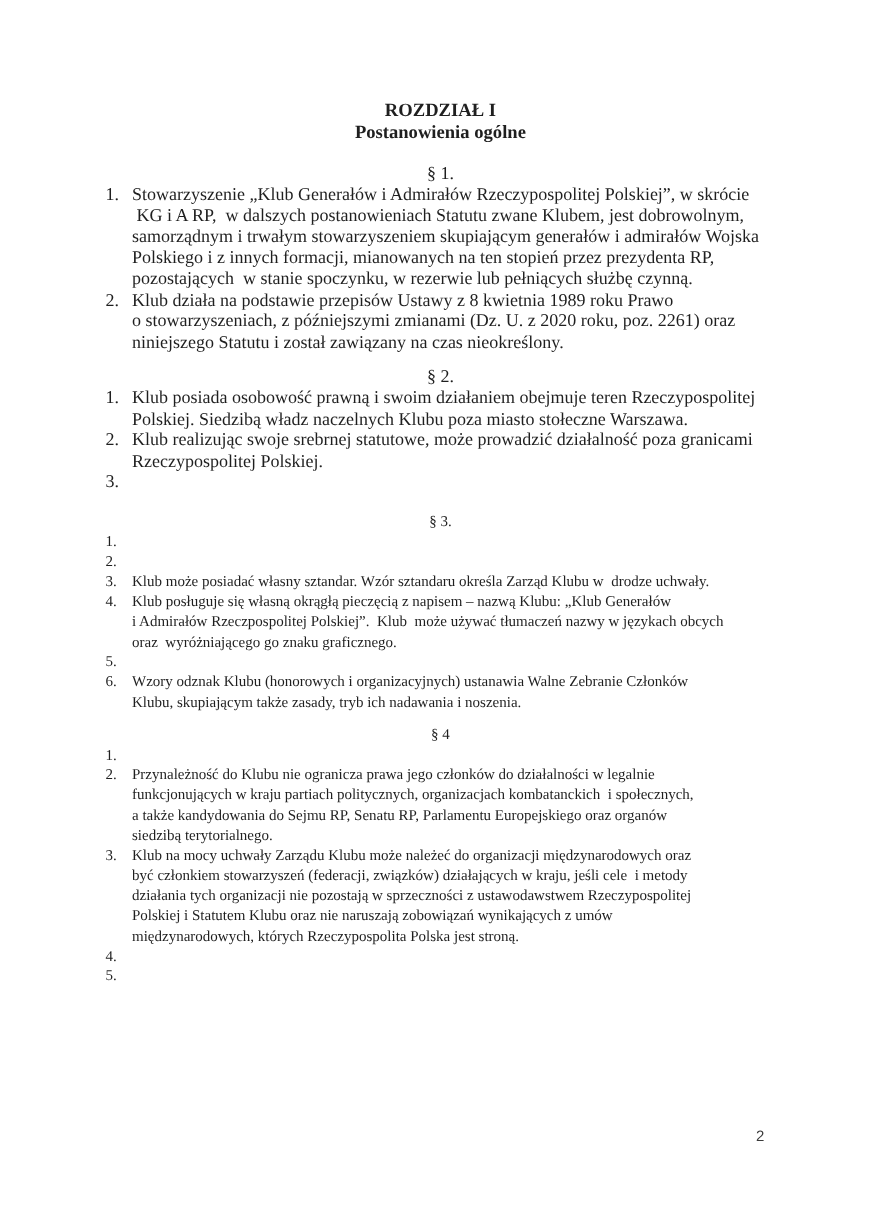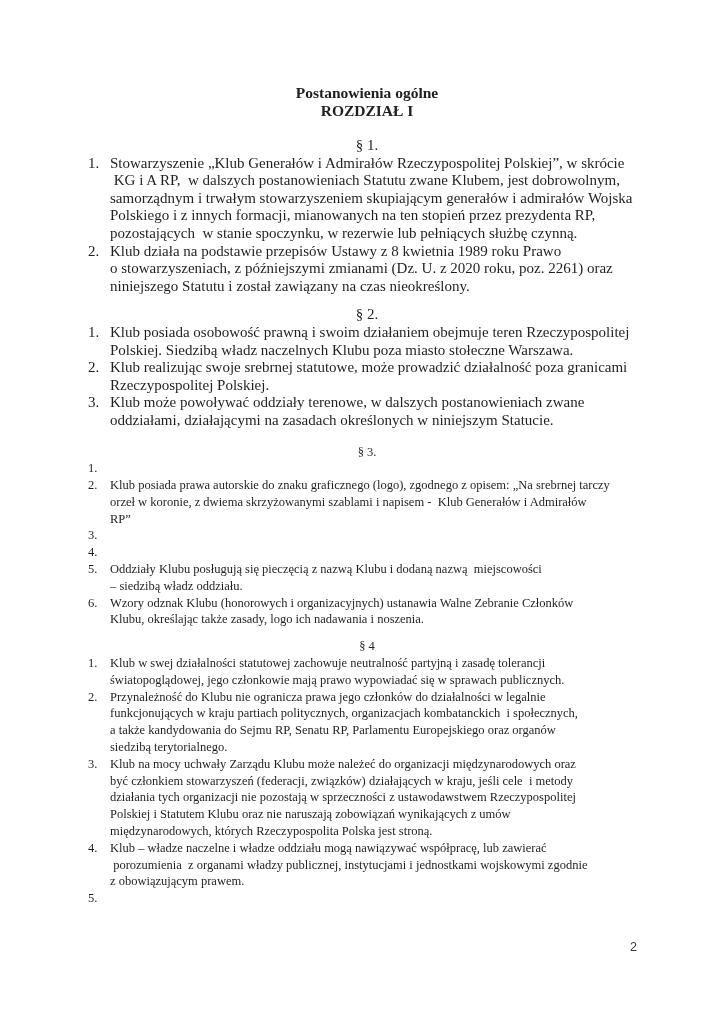--- a/index.html
+++ b/index.html
@@ -39,22 +39,22 @@
     font-size: 12.5px;
     color: #3a3a3a;
   }
 </style>
 </head>
 <body>
 
 <div class="page">
 
   <header class="doc-header">
+    <div>ROZDZIAŁ I</div>
     <div>Postanowienia ogólne</div>
-    <div>ROZDZIAŁ I</div>
   </header>
 
   <section class="sec large" id="sec1">
     <div class="sec-heading">§ 1.</div>
     <div class="item">
       <span class="num">1.</span>
       <div class="txt">Stowarzyszenie „Klub Generałów i Admirałów Rzeczypospolitej Polskiej”, w skrócie
  KG i A RP,  w dalszych postanowieniach Statutu zwane Klubem, jest dobrowolnym,
 samorządnym i trwałym stowarzyszeniem skupiającym generałów i admirałów Wojska
 Polskiego i z innych formacji, mianowanych na ten stopień przez prezydenta RP,
@@ -75,81 +75,73 @@
       <div class="txt">Klub posiada osobowość prawną i swoim działaniem obejmuje teren Rzeczypospolitej
 Polskiej. Siedzibą władz naczelnych Klubu poza miasto stołeczne Warszawa.</div>
     </div>
     <div class="item">
       <span class="num">2.</span>
       <div class="txt">Klub realizując swoje srebrnej statutowe, może prowadzić działalność poza granicami
 Rzeczypospolitej Polskiej.</div>
     </div>
     <div class="item">
       <span class="num">3.</span>
-      <div class="txt">Klub może powoływać oddziały terenowe, w dalszych postanowieniach zwane
-oddziałami, działającymi na zasadach określonych w niniejszym Statucie.</div>
     </div>
   </section>
 
   <section class="sec small" id="sec3">
     <div class="sec-heading">§ 3.</div>
     <div class="item">
       <span class="num">1.</span>
     </div>
     <div class="item">
       <span class="num">2.</span>
-      <div class="txt">Klub posiada prawa autorskie do znaku graficznego (logo), zgodnego z opisem: „Na srebrnej tarczy
-orzeł w koronie, z dwiema skrzyżowanymi szablami i napisem -  Klub Generałów i Admirałów
-RP”</div>
     </div>
     <div class="item">
       <span class="num">3.</span>
+      <div class="txt">Klub może posiadać własny sztandar. Wzór sztandaru określa Zarząd Klubu w  drodze uchwały.</div>
     </div>
     <div class="item">
       <span class="num">4.</span>
+      <div class="txt">Klub posługuje się własną okrągłą pieczęcią z napisem – nazwą Klubu: „Klub Generałów
+i Admirałów Rzeczpospolitej Polskiej”.  Klub  może używać tłumaczeń nazwy w językach obcych
+oraz  wyróżniającego go znaku graficznego.</div>
     </div>
     <div class="item">
       <span class="num">5.</span>
-      <div class="txt">Oddziały Klubu posługują się pieczęcią z nazwą Klubu i dodaną nazwą  miejscowości
-– siedzibą władz oddziału.</div>
     </div>
     <div class="item">
       <span class="num">6.</span>
       <div class="txt">Wzory odznak Klubu (honorowych i organizacyjnych) ustanawia Walne Zebranie Członków
-Klubu, określając także zasady, logo ich nadawania i noszenia.</div>
+Klubu, skupiającym także zasady, tryb ich nadawania i noszenia.</div>
     </div>
   </section>
 
   <section class="sec small" id="sec4">
     <div class="sec-heading">§ 4</div>
     <div class="item">
       <span class="num">1.</span>
-      <div class="txt">Klub w swej działalności statutowej zachowuje neutralność partyjną i zasadę tolerancji
-światopoglądowej, jego członkowie mają prawo wypowiadać się w sprawach publicznych.</div>
     </div>
     <div class="item">
       <span class="num">2.</span>
       <div class="txt">Przynależność do Klubu nie ogranicza prawa jego członków do działalności w legalnie
 funkcjonujących w kraju partiach politycznych, organizacjach kombatanckich  i społecznych,
 a także kandydowania do Sejmu RP, Senatu RP, Parlamentu Europejskiego oraz organów
 siedzibą terytorialnego.</div>
     </div>
     <div class="item">
       <span class="num">3.</span>
       <div class="txt">Klub na mocy uchwały Zarządu Klubu może należeć do organizacji międzynarodowych oraz
 być członkiem stowarzyszeń (federacji, związków) działających w kraju, jeśli cele  i metody
 działania tych organizacji nie pozostają w sprzeczności z ustawodawstwem Rzeczypospolitej
 Polskiej i Statutem Klubu oraz nie naruszają zobowiązań wynikających z umów
 międzynarodowych, których Rzeczypospolita Polska jest stroną.</div>
     </div>
     <div class="item">
       <span class="num">4.</span>
-      <div class="txt">Klub – władze naczelne i władze oddziału mogą nawiązywać współpracę, lub zawierać
- porozumienia  z organami władzy publicznej, instytucjami i jednostkami wojskowymi zgodnie
-z obowiązującym prawem.</div>
     </div>
     <div class="item">
       <span class="num">5.</span>
     </div>
   </section>
 
   <div class="page-number">2</div>
 
 </div>
 

